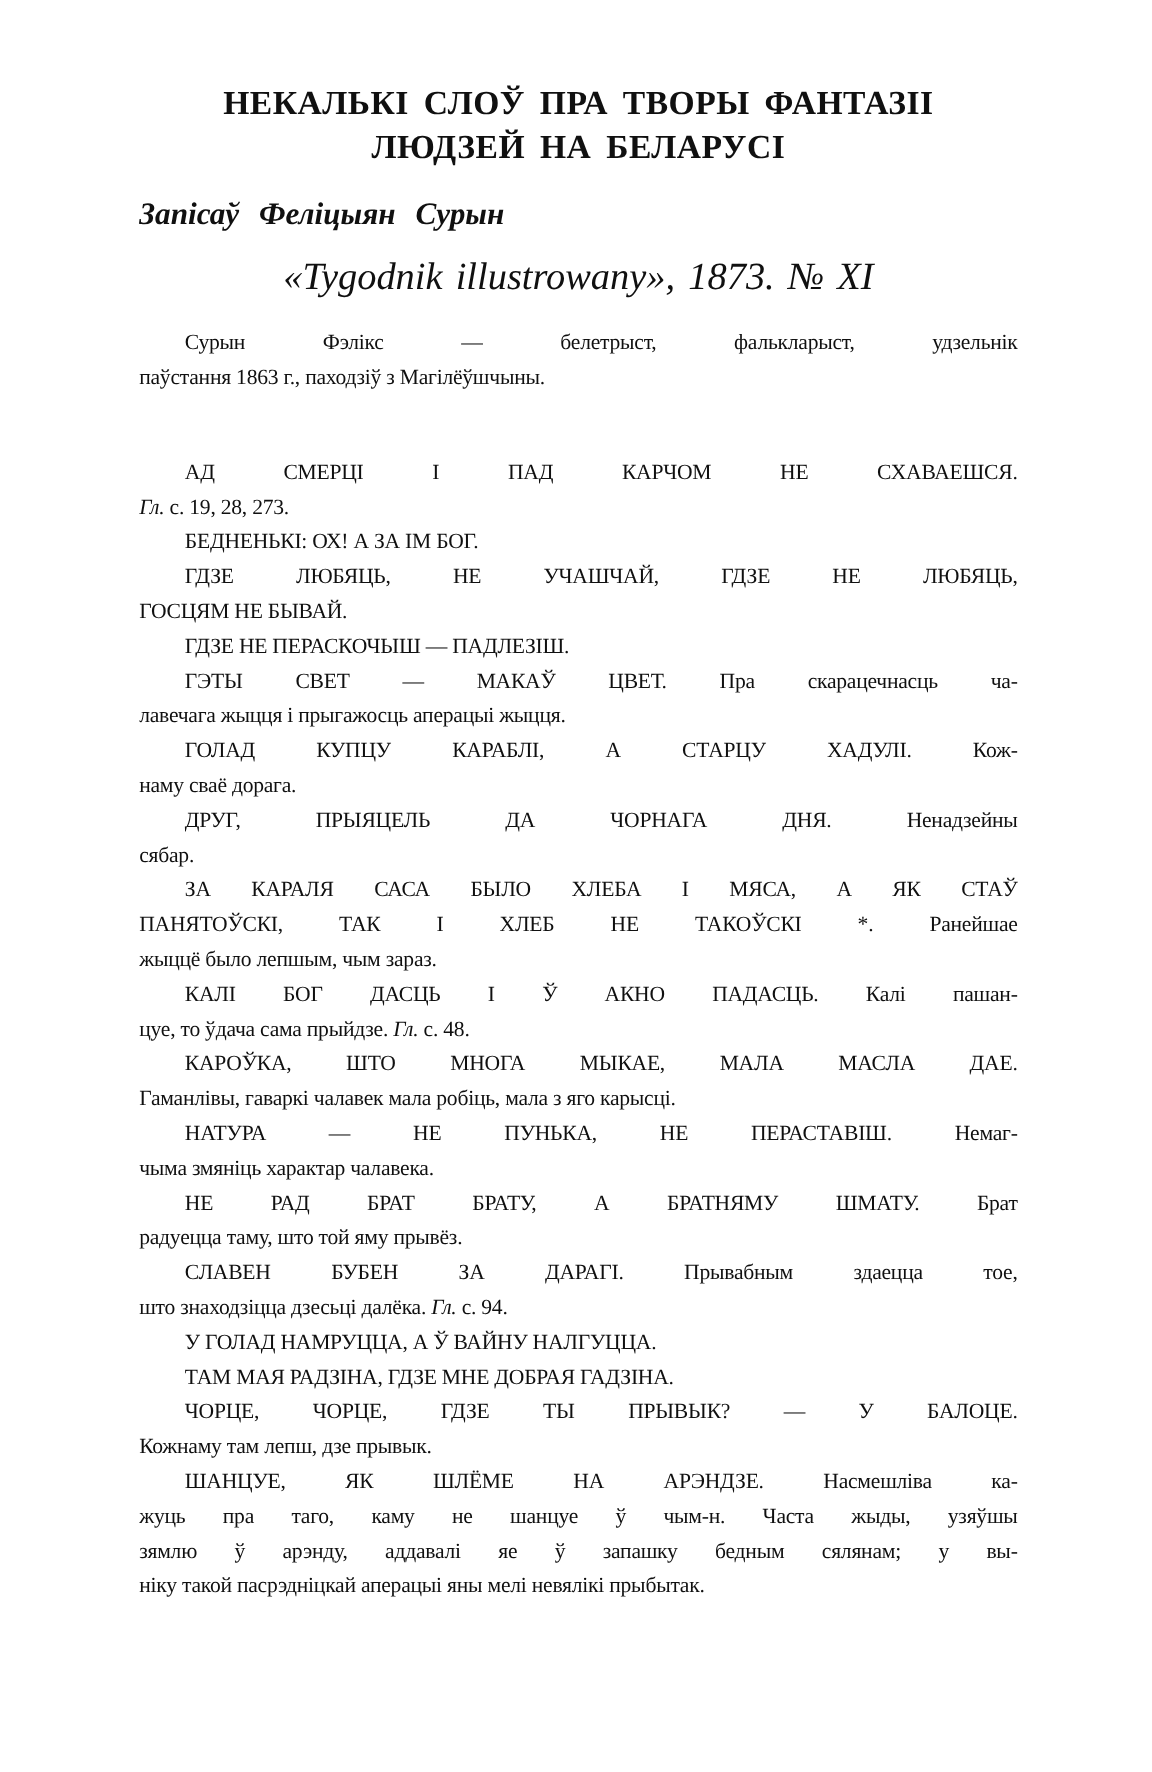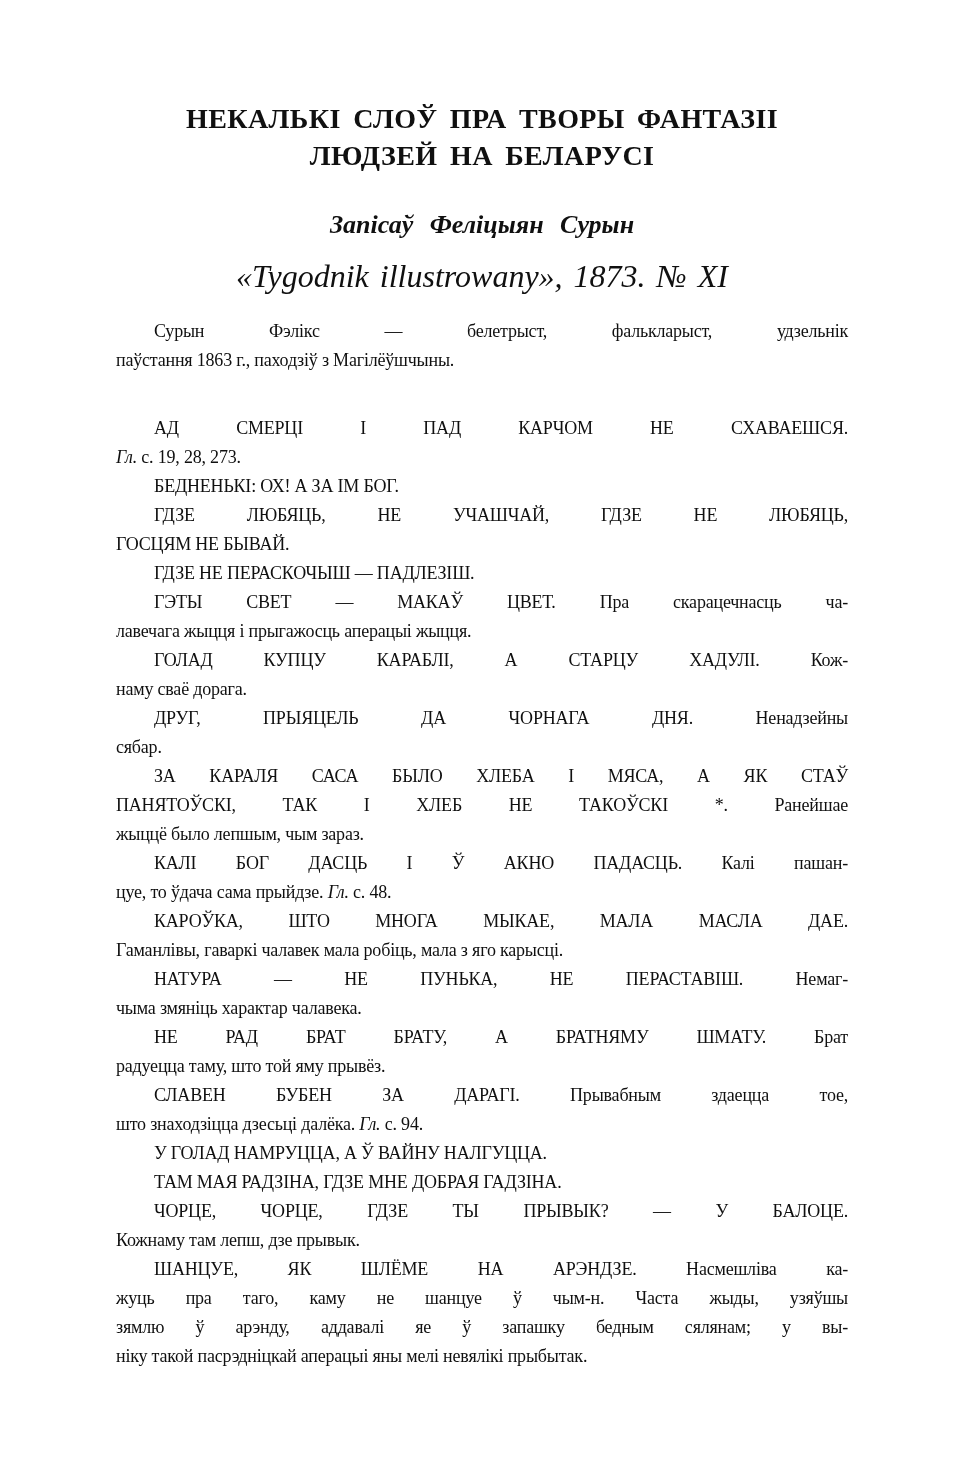--- a/index.html
+++ b/index.html
@@ -3,35 +3,35 @@
 <meta charset="utf-8">
 <style>
   html, body { margin: 0; padding: 0; }
   body {
     width: 960px; height: 1477px;
     background: #ffffff;
     color: #101010;
     font-family: "Liberation Serif", "DejaVu Serif", serif;
     overflow: hidden;
   }
-  .content { padding: 100px 112px 0 116px; }
+  .content { padding: 68px 112px 0 116px; }
   .title {
     font-weight: bold; font-size: 28px; line-height: 37px;
     text-align: center; word-spacing: 5px; letter-spacing: 0.4px;
   }
   .byline {
-    margin-top: 36px; font-weight: bold; font-style: italic;
-    font-size: 26px; line-height: 30px; text-align: center; word-spacing: 10px;
+    margin-top: 22px; font-weight: bold; font-style: italic;
+    font-size: 26px; line-height: 30px; text-align: left; word-spacing: 10px;
   }
   .source {
     margin-top: 21px; font-style: italic;
     font-size: 32px; line-height: 30px; text-align: center; word-spacing: 3px;
   }
   .intro { margin-top: 26px; }
-  .entries { margin-top: 39px; }
+  .entries { margin-top: 50px; }
   .ln {
     font-size: 18px; line-height: 29px;
     text-align: justify; text-align-last: left;
     letter-spacing: -0.2px;
   }
   .j { text-align-last: justify; }
   .ind { text-indent: 38px; }
   .it { font-style: italic; }
 </style>
 </head>

